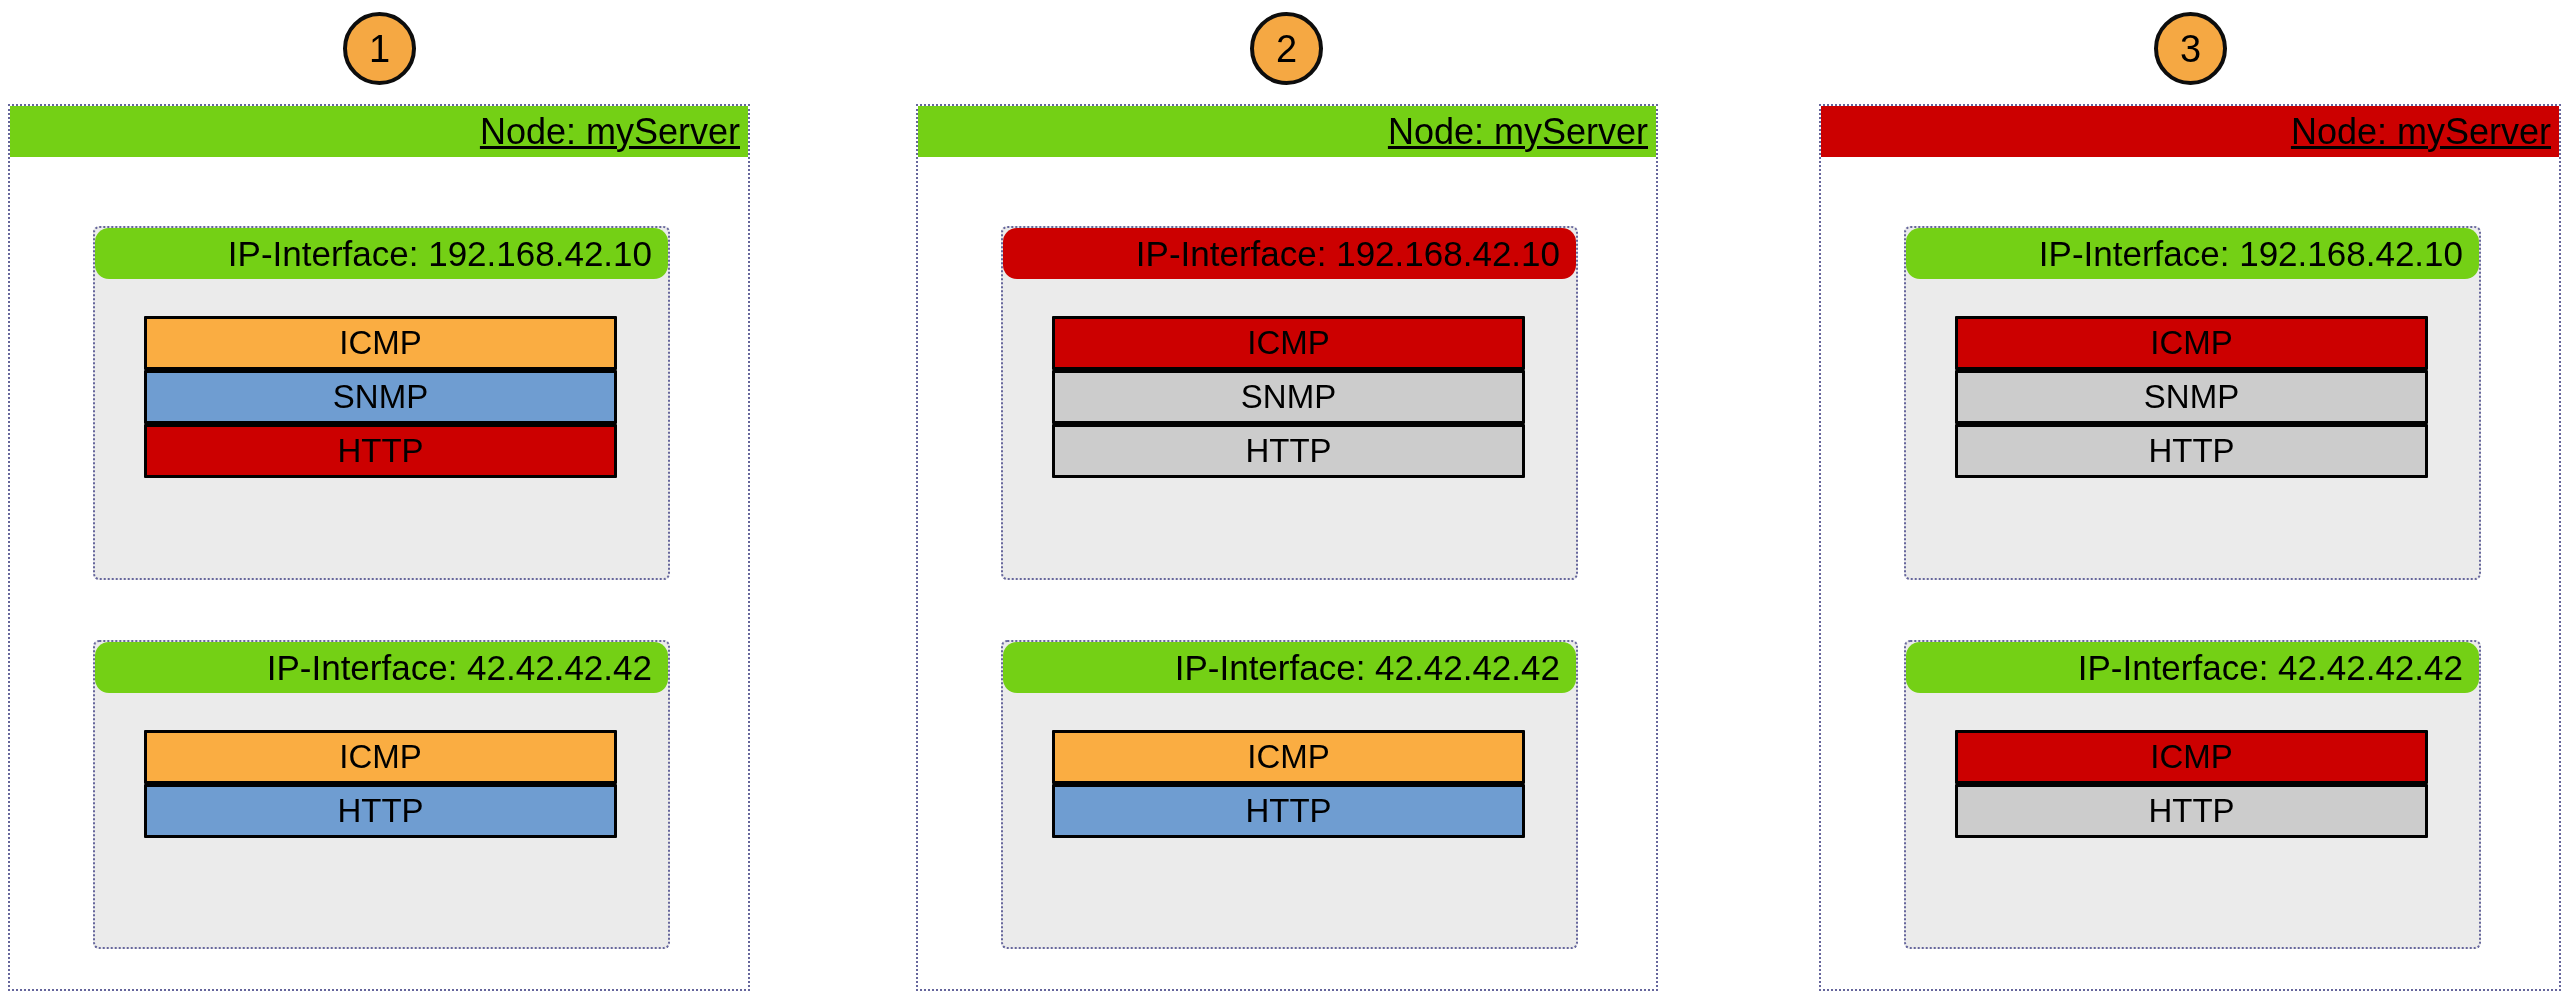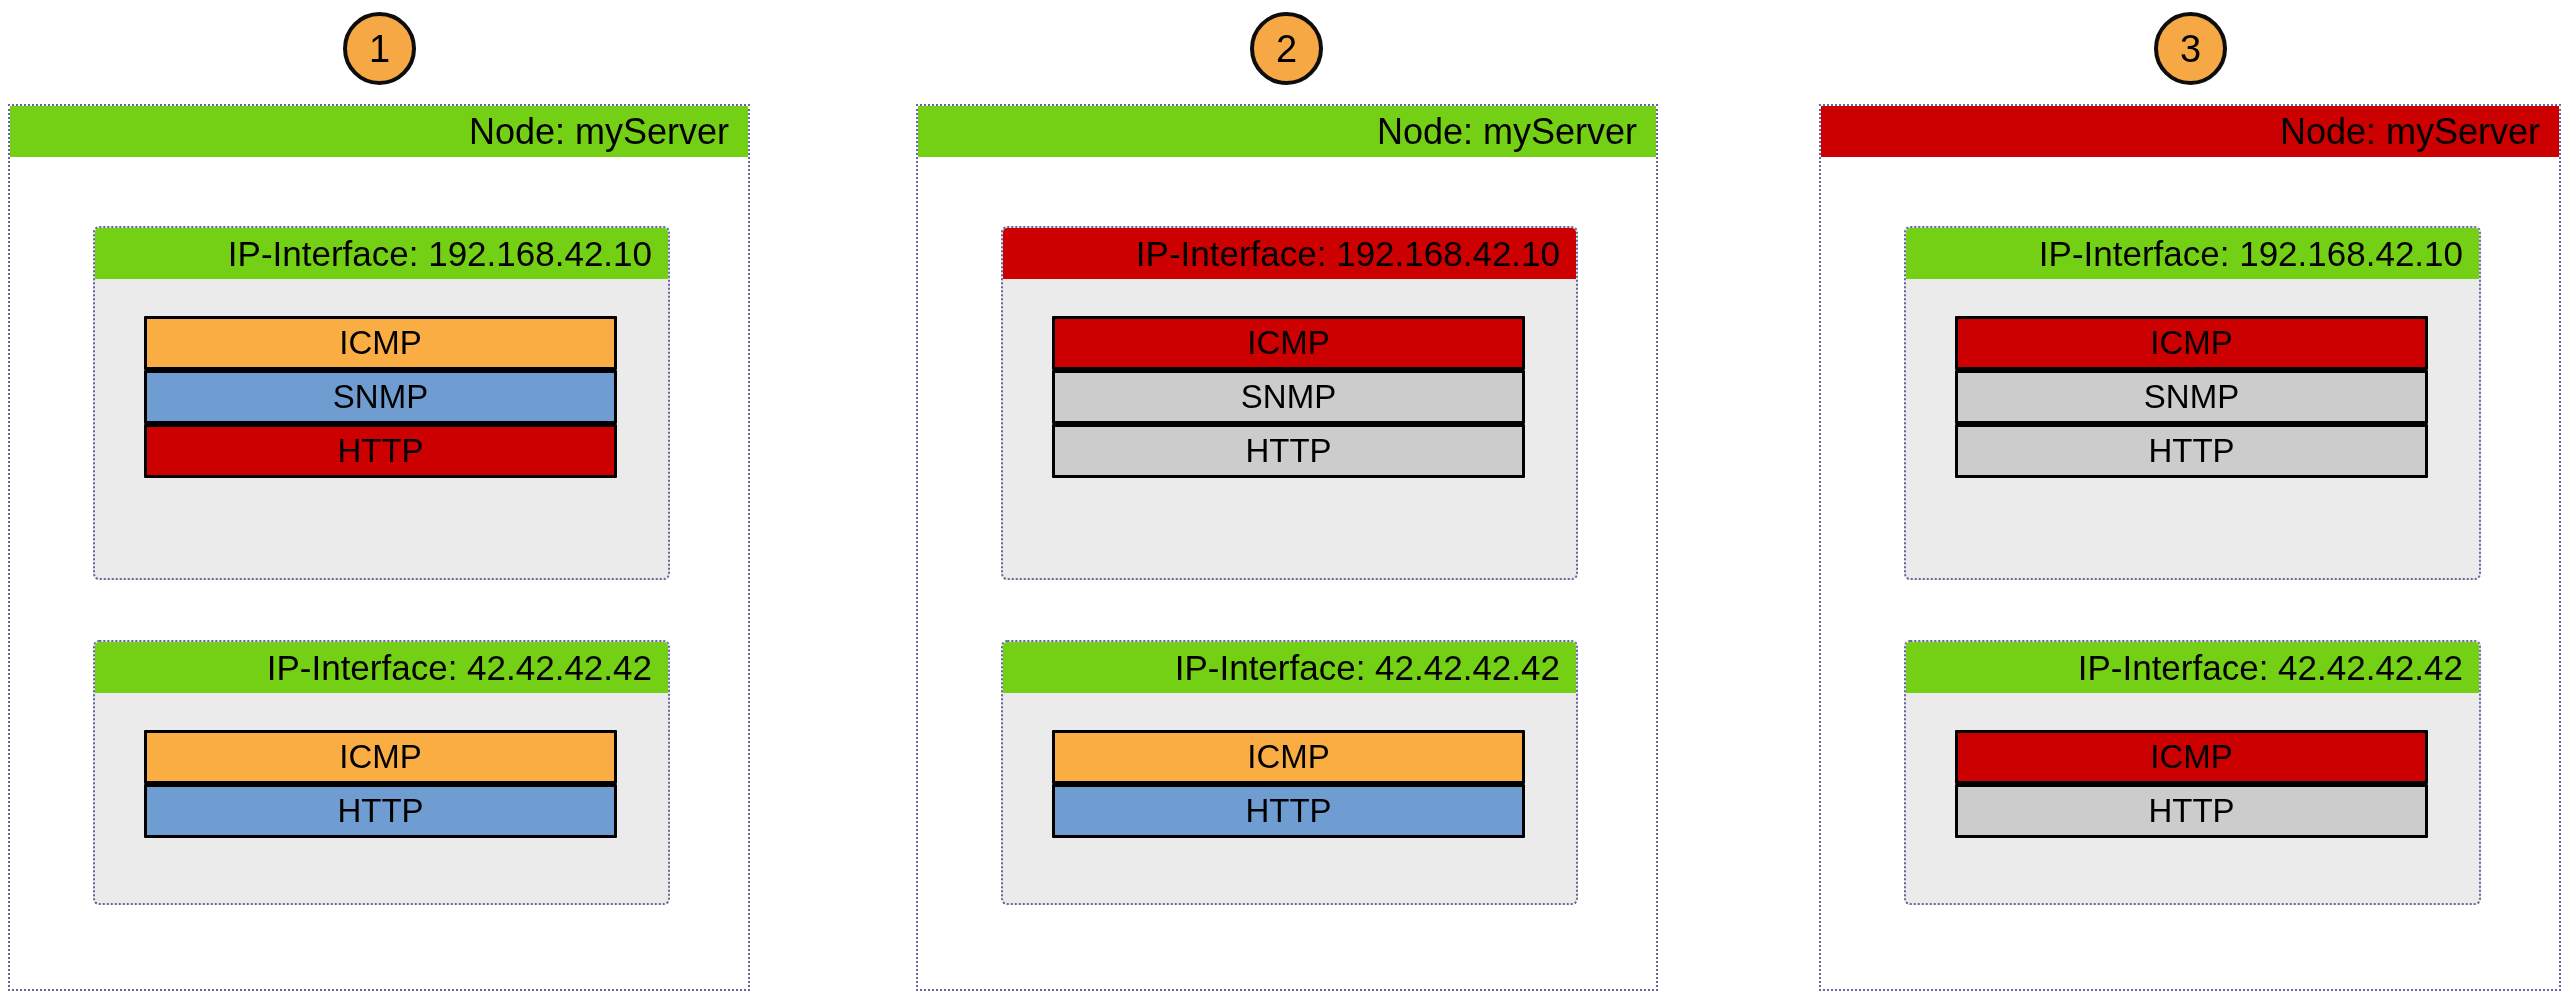--- a/index.html
+++ b/index.html
@@ -22,35 +22,35 @@
     display:flex;align-items:center;justify-content:center;
     font-size:38px;line-height:1;
   }
   .badge-1{left:343px}
   .badge-2{left:1250px}
   .badge-3{left:2154px}
 
   .node-bar{
     width:100%;height:51px;box-sizing:border-box;
     display:flex;align-items:center;justify-content:flex-end;
-    padding-right:19px;font-size:36px;
+    padding-right:8px;font-size:36px;text-decoration:underline;
   }
 
   .iface{
     position:absolute;left:83px;width:577px;box-sizing:border-box;
     border:2.4px dotted #66669c;border-radius:6.3px;background:#ebebeb;
     overflow:hidden;
   }
   .iface-a{top:120px;height:354px}
-  .iface-b{top:534px;height:265px}
+  .iface-b{top:534px;height:309px}
 
   .iface-header{
     width:100%;height:51px;box-sizing:border-box;
     display:flex;align-items:center;justify-content:flex-end;
-    padding-right:16px;font-size:35px;
+    padding-right:16px;font-size:35px;border-radius:14px;
   }
 
   .services{padding-top:37px}
   .service{
     margin-left:49px;margin-right:51px;height:54px;box-sizing:border-box;
     border:3.2px solid #000;border-radius:1px;
     display:flex;align-items:center;justify-content:center;
     font-size:33px;
   }
   .service + .service{}

